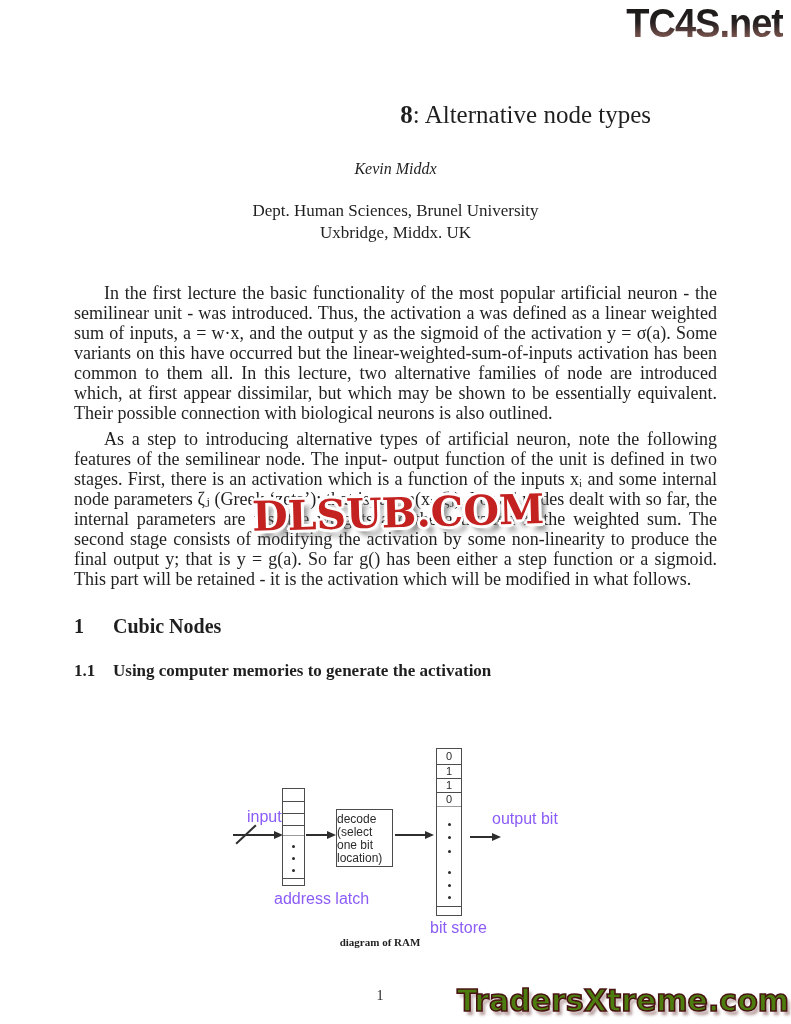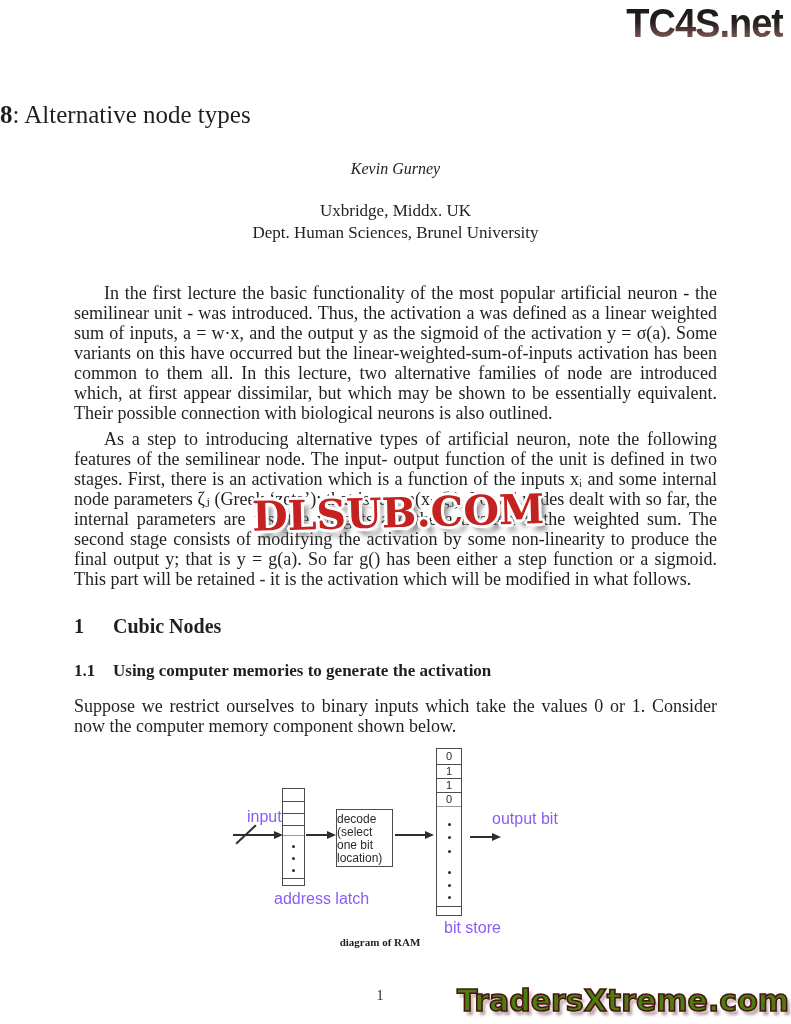--- a/index.html
+++ b/index.html
@@ -29,21 +29,21 @@
       6px 7px 5px rgba(110,110,110,0.75);
   }
   .traders {
     position:absolute; right:2px; bottom:6px;
     font-family:"DejaVu Sans","Liberation Sans",sans-serif;
     font-weight:bold; font-size:30px; letter-spacing:0px;
     color:#4d7c0f; -webkit-text-stroke:1.6px #481212; white-space:nowrap; z-index:5;
     text-shadow: 0 0 6px rgba(255,255,255,0.95), 3px 4px 3px rgba(80,15,15,0.45);
   }
   
-  .title { position:absolute; top:101px; left:0; width:651px; text-align:left; font-size:25px; }
+  .title { position:absolute; top:101px; left:0; width:651px; text-align:right; font-size:25px; }
   .title .tnum { font-weight:bold; }
   .author { position:absolute; top:160px; left:0; width:791px; text-align:center; font-style:italic; font-size:16px; }
   .affil { position:absolute; top:200px; left:0; width:791px; text-align:center; font-size:17px; line-height:22px; }
   
   .para { position:absolute; left:74px; width:643px; text-align:justify; font-size:18px; line-height:20px; }
   .para.ind { text-indent:30px; }
   .p1 { top:283px; }
   .p2 { top:429px; }
   .p3 { top:696px; }
   .sec { position:absolute; left:74px; font-weight:bold; }
@@ -72,34 +72,33 @@
 </head>
 <body>
 
 <div class="page">
 
   <div class="tc4s">TC4S.net</div>
   <div class="dlsub">DLSUB.COM</div>
   <div class="traders">TradersXtreme.com</div>
 
   <div class="title"><span class="tnum">8</span><span>:  Alternative node types</span></div>
-  <div class="author">Kevin Gurney</div>
+  <div class="author">Kevin Middx</div>
   <div class="affil">
+    <div>Dept.  Human Sciences, Brunel University</div>
     <div>Uxbridge, Middx.  UK</div>
-    <div>Dept.  Human Sciences, Brunel University</div>
   </div>
 
   <div class="para ind p1">In the first lecture the basic functionality of the most popular artificial neuron - the semilinear unit - was introduced. Thus, the activation a was defined as a linear weighted sum of inputs, a = w·x, and the output y as the sigmoid of the activation y = σ(a). Some variants on this have occurred but the linear-weighted-sum-of-inputs activation has been common to them all. In this lecture, two alternative families of node are introduced which, at first appear dissimilar, but which may be shown to be essentially equivalent. Their possible connection with biological neurons is also outlined.</div>
   <div class="para ind p2">As a step to introducing alternative types of artificial neuron, note the following features of the semilinear node. The input- output function of the unit is defined in two stages. First, there is an activation which is a function of the inputs xᵢ and some internal node parameters ζⱼ (Greek ‘zeta’); that is, a = a(xᵢ, ζⱼ). For all nodes dealt with so far, the internal parameters are just the weights and the activation is the weighted sum. The second stage consists of modifying the activation by some non-linearity to produce the final output y; that is y = g(a). So far g() has been either a step function or a sigmoid. This part will be retained - it is the activation which will be modified in what follows.</div>
 
   <div class="sec sec1"><span class="num">1</span><span>Cubic Nodes</span></div>
 
   <div class="sec sec11"><span class="num">1.1</span><span>Using computer memories to generate the activation</span></div>
 
-  <div class="para p3">Suppose we restrict ourselves to binary inputs which take the values 0 or 1. Consider now the computer memory component shown below.</div>
 
   <div class="diagram">
 
     <div class="dlabel" style="left:229px; top:63px;">inputs</div>
 
     <div class="aline" style="left:233px; top:89px; width:41px;"></div>
     <div class="ahead" style="left:274px; top:86px;"></div>
     <div class="slash" style="left:245px; top:76px;"></div>
 
     <div class="dbox" style="left:282px; top:43px; width:23px; height:98px;">
@@ -139,21 +138,21 @@
       <div class="bitcell" style="top:44px;">0</div>
       <div class="hline lt" style="top:57px;"></div>
       <div class="dot" style="top:74px;"></div>
       <div class="dot" style="top:87px;"></div>
       <div class="dot" style="top:101px;"></div>
       <div class="dot" style="top:122px;"></div>
       <div class="dot" style="top:135px;"></div>
       <div class="dot" style="top:147px;"></div>
       <div class="hline" style="top:157px;"></div>
     </div>
-    <div class="dlabel" style="left:426px; top:174px;">bit store</div>
+    <div class="dlabel" style="left:412px; top:174px;">bit store</div>
 
     <div class="dlabel" style="left:474px; top:65px;">output bit</div>
     <div class="aline" style="left:470px; top:91px; width:23px;"></div>
     <div class="ahead" style="left:492px; top:88px;"></div>
 
   </div>
 
   <div class="caption">diagram of RAM</div>
 
   <div class="pagenum">1</div>

